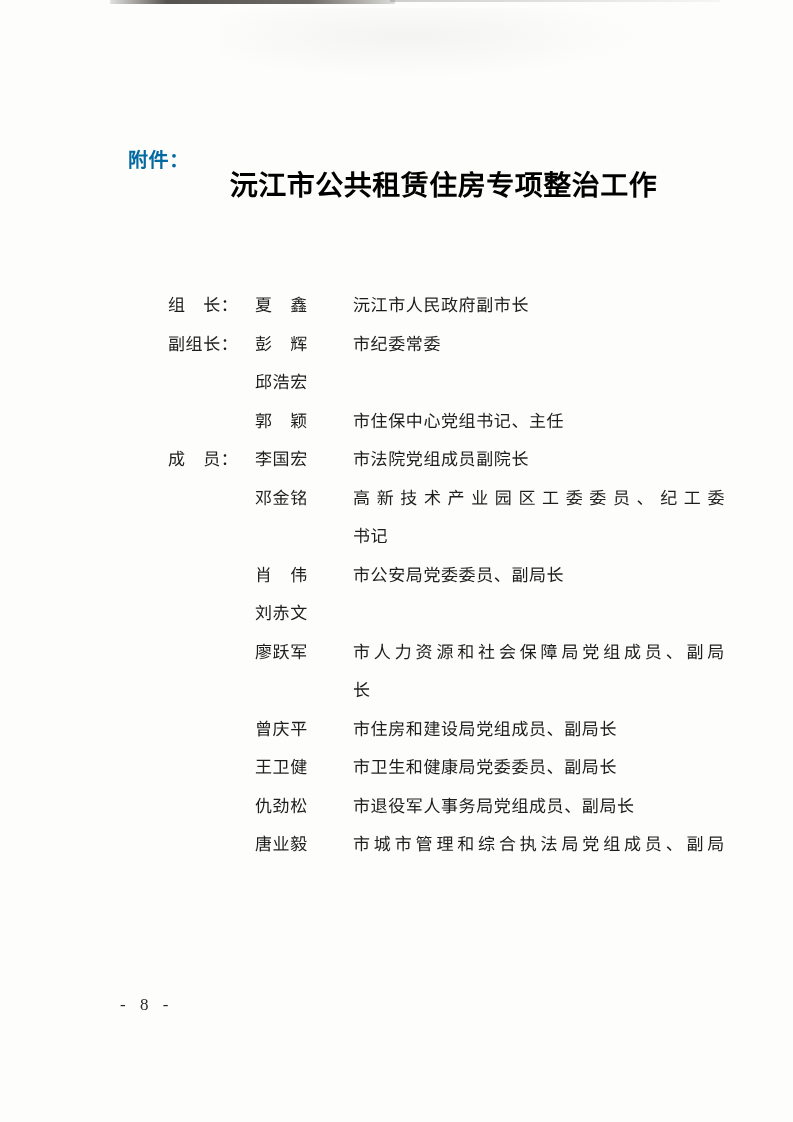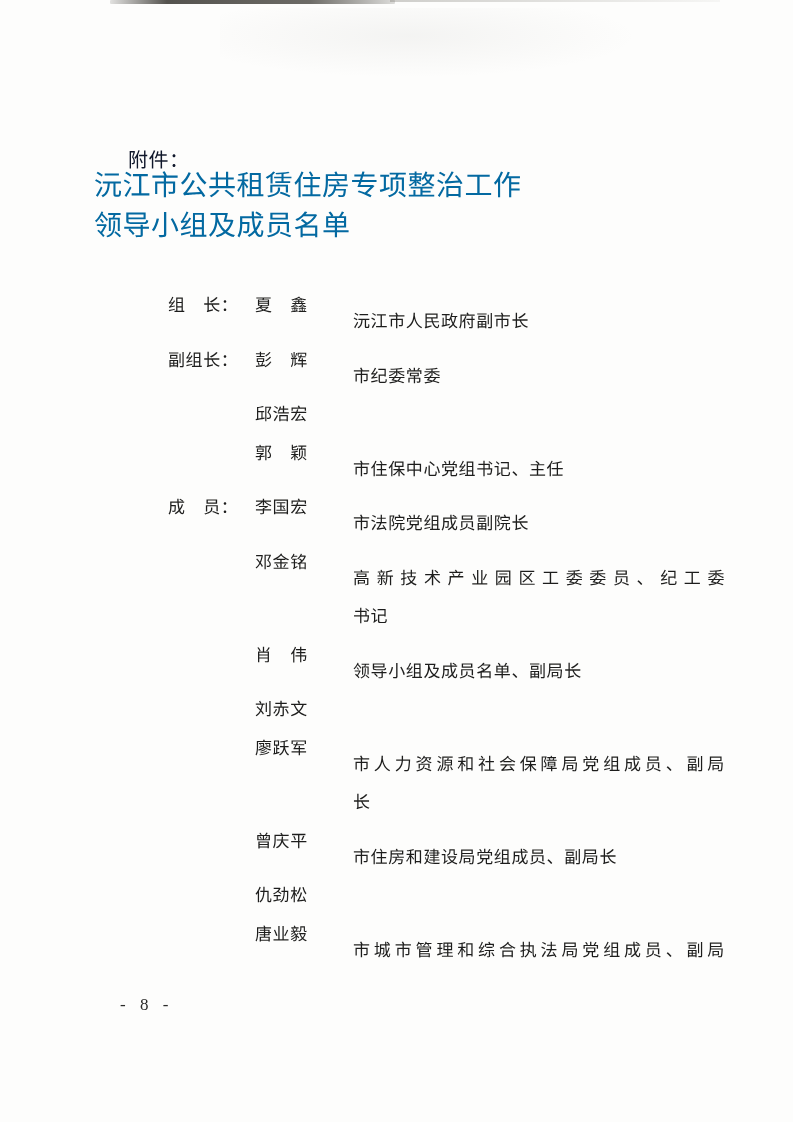--- a/index.html
+++ b/index.html
@@ -32,31 +32,33 @@
     position: absolute;
     top: 8px; left: 220px;
     width: 420px; height: 70px;
     background: radial-gradient(ellipse at 45% 40%, rgba(120,118,112,0.07), rgba(255,255,255,0) 70%);
   }
   .attachment-label {
     position: absolute;
     top: 144px; left: 128px;
     font-size: 20px;
     letter-spacing: 0.5px;
-    color: #0f172a;
+    color: #0369a1;
+    font-weight: bold;
   }
   .doc-title {
     position: absolute;
     top: 166px; left: 94px; right: 0;
+    text-align: center;
     font-family: "Liberation Sans", "DejaVu Sans", sans-serif;
-    font-weight: normal;
+    font-weight: bold;
     font-size: 28px;
     line-height: 40px;
     letter-spacing: 0.5px;
-    color: #0369a1;
+    color: #000000;
   }
   .roster {
     position: absolute;
     top: 287px; left: 168px;
     font-size: 17px;
     letter-spacing: 0.6px;
     line-height: 38.5px;
   }
   .row { display: flex; align-items: flex-start; }
   .role {
@@ -65,21 +67,21 @@
     white-space: nowrap;
     line-height: 38.5px;
   }
   .name {
     width: 66px;
     flex: 0 0 66px;
     margin-right: 32px;
     white-space: nowrap;
     line-height: 38.5px;
   }
-  .desc { width: 372px; flex: 0 0 372px; margin-top: 16px; }
+  .desc { width: 372px; flex: 0 0 372px; }
   .desc .line { line-height: 38.5px; white-space: nowrap; }
   .desc .line.stretch {
     display: flex;
     justify-content: space-between;
     white-space: normal;
   }
   .page-number {
     position: absolute;
     top: 995px; left: 120px;
     font-size: 17px;
@@ -93,21 +95,20 @@
 <div class="page">
 
   <div class="scan-streak"></div>
   <div class="scan-streak-light"></div>
   <div class="scan-smudge"></div>
 
   <div class="attachment-label">附件：</div>
 
   <div class="doc-title">
     <div>沅江市公共租赁住房专项整治工作</div>
-    <div>领导小组及成员名单</div>
   </div>
 
   <div class="roster" id="roster">
     <div class="row">
       <span class="role">组　长：</span>
       <span class="name">夏　鑫</span>
       <span class="desc">
           <div class="line">沅江市人民政府副市长</div>
         </span>
     </div>
@@ -167,21 +168,21 @@
           </div>
           <div class="line">书记</div>
         </span>
     </div>
 
 
     <div class="row">
       <span class="role"></span>
       <span class="name">肖　伟</span>
       <span class="desc">
-          <div class="line">领导小组及成员名单、副局长</div>
+          <div class="line">市公安局党委委员、副局长</div>
         </span>
     </div>
 
     <div class="row">
       <span class="role"></span>
       <span class="name">刘赤文</span>
     </div>
 
     <div class="row">
       <span class="role"></span>
@@ -212,24 +213,34 @@
     </div>
 
     <div class="row">
       <span class="role"></span>
       <span class="name">曾庆平</span>
       <span class="desc">
           <div class="line">市住房和建设局党组成员、副局长</div>
         </span>
     </div>
 
+    <div class="row">
+      <span class="role"></span>
+      <span class="name">王卫健</span>
+      <span class="desc">
+          <div class="line">市卫生和健康局党委委员、副局长</div>
+        </span>
+    </div>
 
     <div class="row">
       <span class="role"></span>
       <span class="name">仇劲松</span>
+      <span class="desc">
+          <div class="line">市退役军人事务局党组成员、副局长</div>
+        </span>
     </div>
 
     <div class="row">
       <span class="role"></span>
       <span class="name">唐业毅</span>
       <span class="desc">
           <div class="line stretch">
             <span>市</span>
             <span>城</span>
             <span>市</span>

